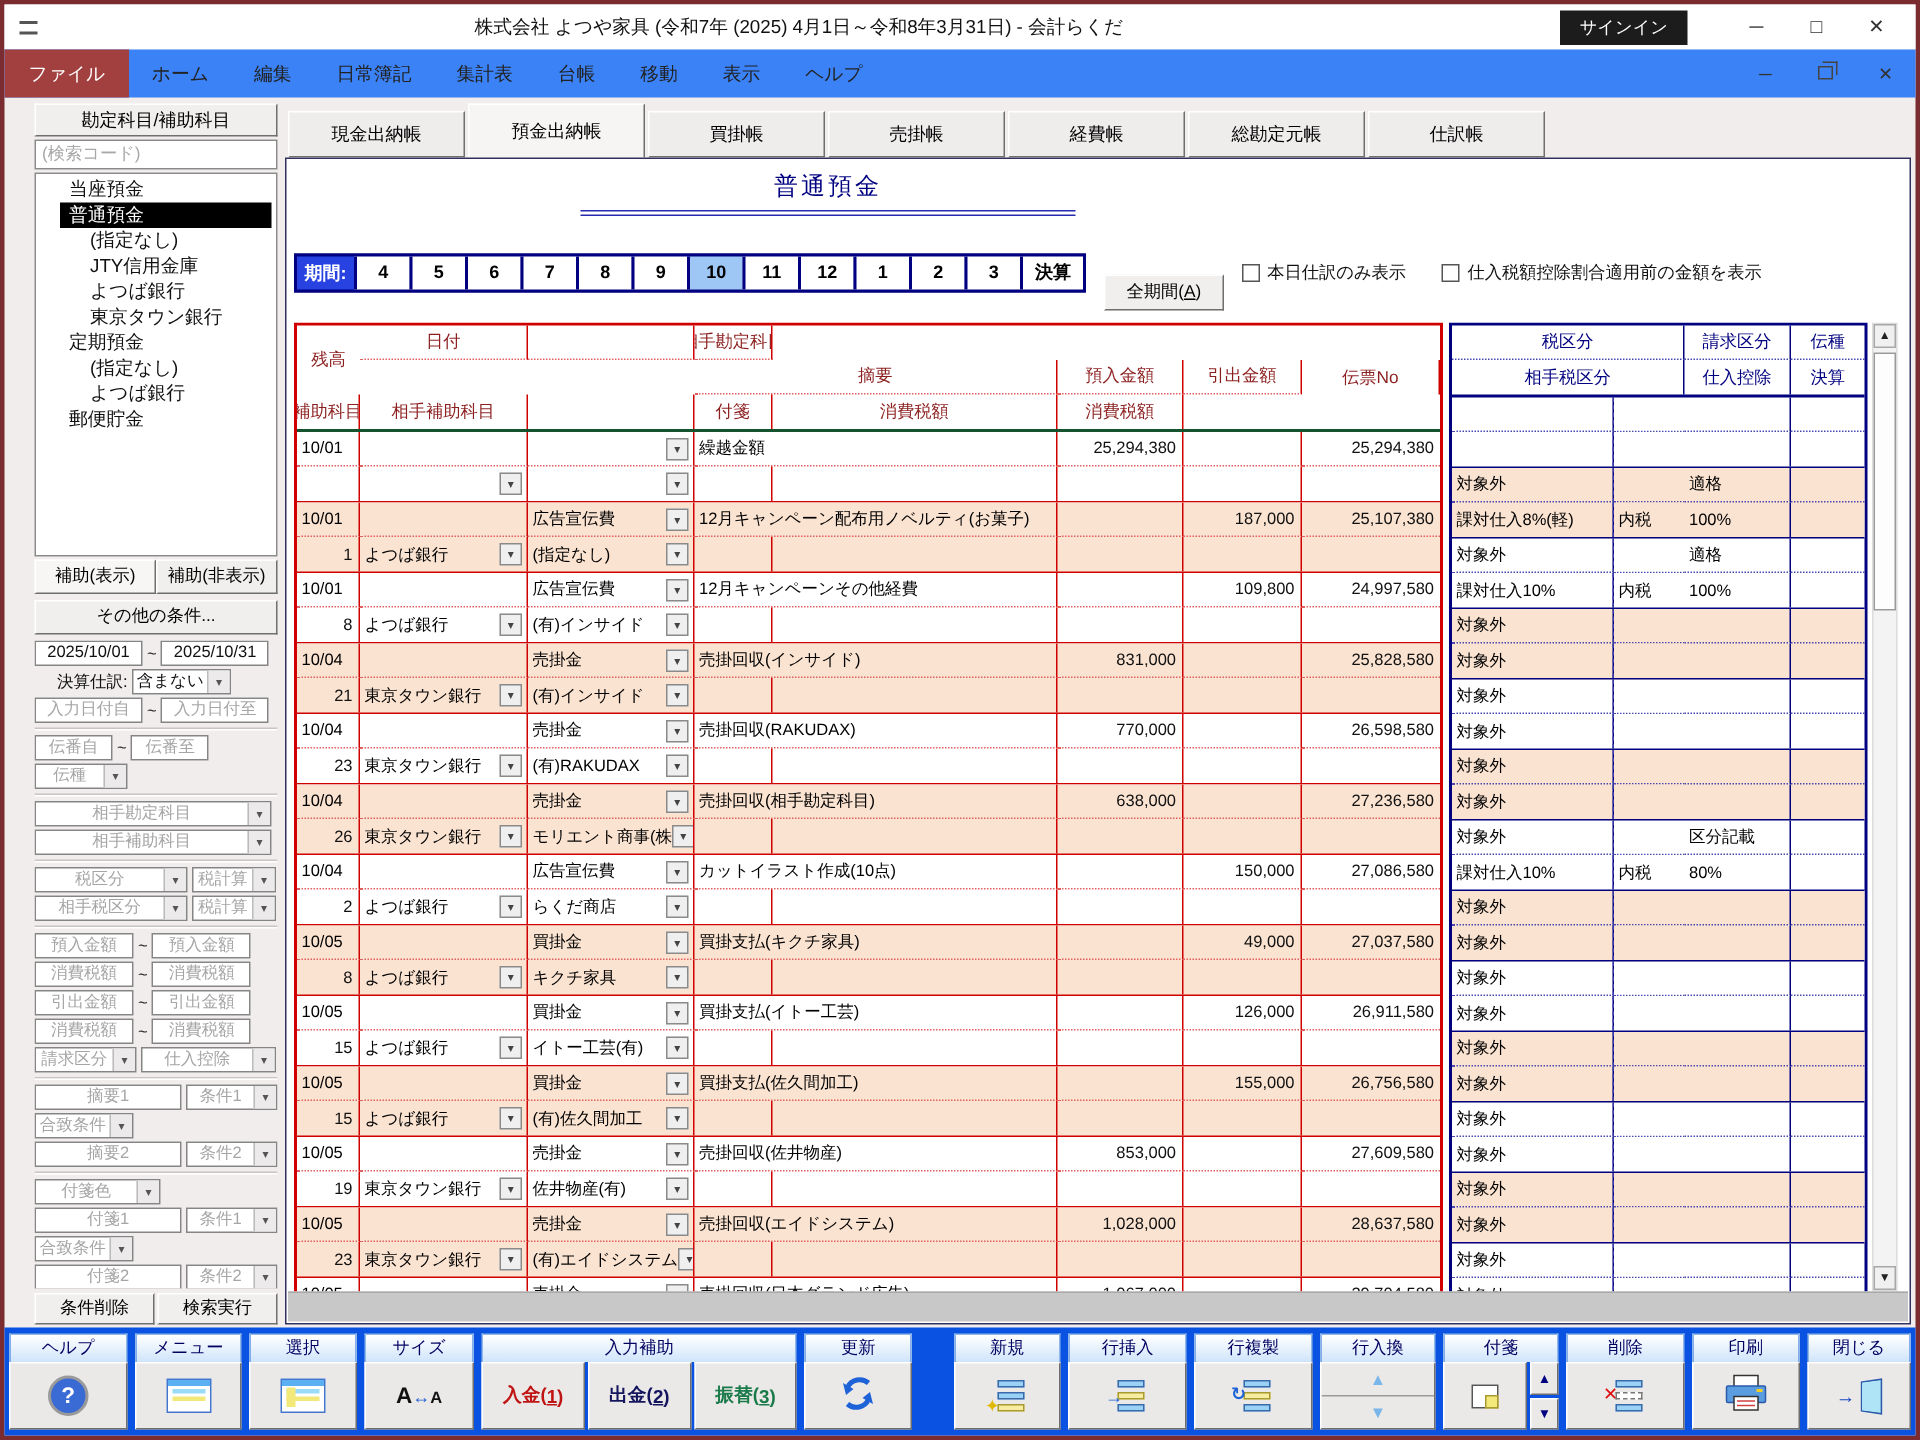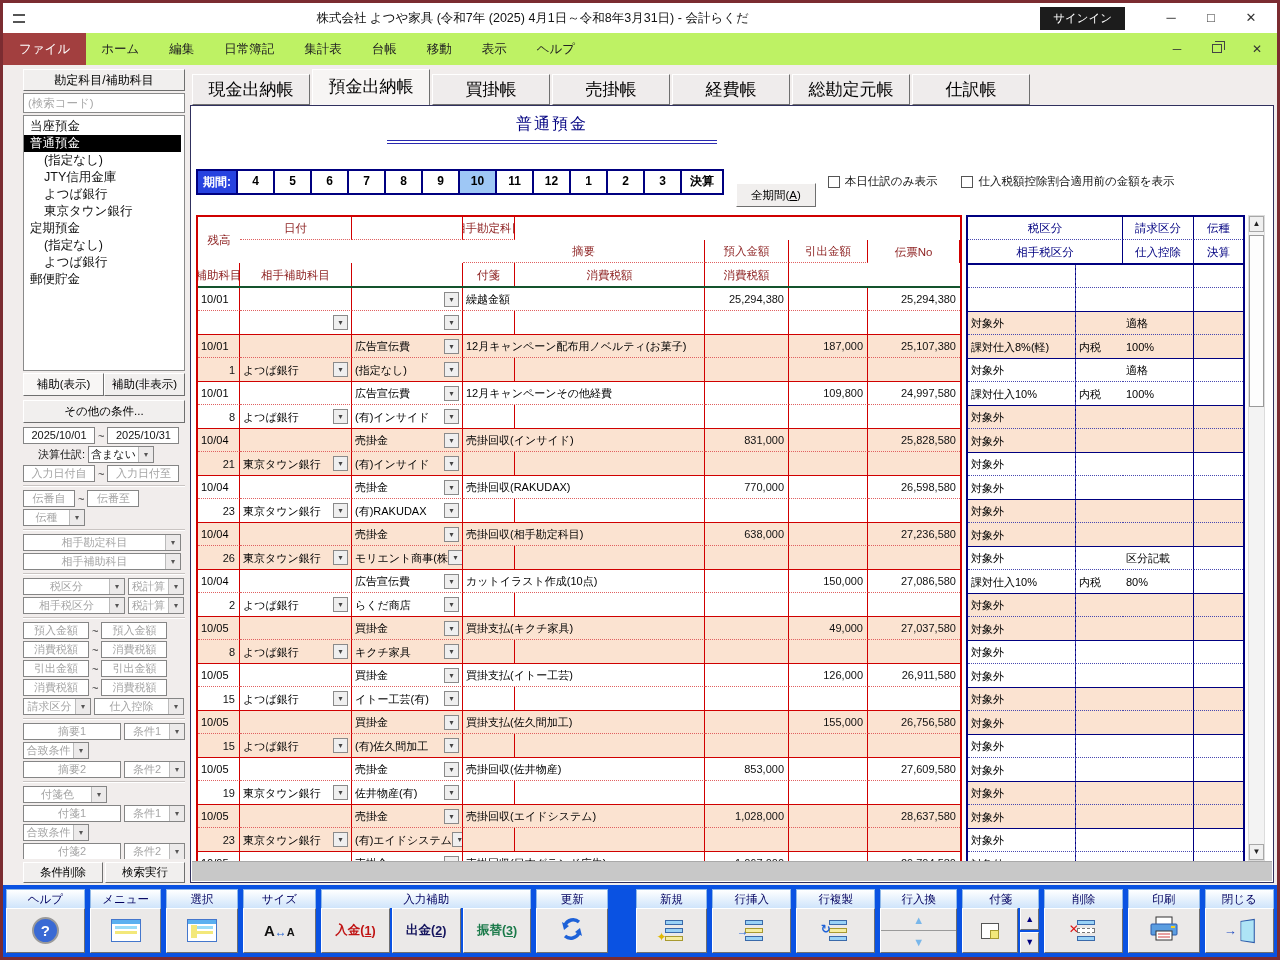--- a/index.html
+++ b/index.html
@@ -5,40 +5,40 @@
   * { margin:0; padding:0; box-sizing:border-box; font-family:"Liberation Sans","DejaVu Sans",sans-serif; }
   html,body { width:1280px; height:960px; overflow:hidden; background:#fff; }
   .window { position:absolute; inset:0; border:3px solid #7b2c31; background:#f1edec; display:flex; flex-direction:column; }
 
   
   .titlebar { height:30px; background:#fff; display:flex; align-items:center; padding:0 6px 0 10px; flex:none; }
   .app-ic { width:12px; height:9px; border-top:2px solid #555; border-bottom:2px solid #555; flex:none; }
   .tb-title { flex:1; text-align:center; font-size:12.5px; color:#111; }
   .signin { background:#1c1c1c; color:#fff; font-size:11.5px; padding:4px 13px; margin-right:26px; cursor:default; }
   .wctl { width:40px; text-align:center; font-size:13px; color:#333; line-height:30px; }
-  .menubar { height:32px; background:#bef264; display:flex; align-items:stretch; font-size:12.5px; flex:none; }
+  .menubar { height:32px; background:#3b82f6; display:flex; align-items:stretch; font-size:12.5px; flex:none; }
   .m-item { display:flex; align-items:center; padding:0 15px; color:#222; }
   .m-item.file { background:#a23f3f; color:#fff; padding:0 16px; }
   .menubar .spacer { flex:1; }
   .wctl2 { width:40px; text-align:center; font-size:12px; color:#333; line-height:32px; }
   .rest-ic { width:10px; height:9px; border:1px solid #444; position:relative; display:inline-block; }
   .rest-ic:before { content:""; position:absolute; left:2px; top:-4px; width:9px; height:8px; border:1px solid #444; border-bottom:none; border-left:none; }
 
   
   .main { flex:1; display:flex; padding:4px 3px 2px 4px; gap:5px; min-height:0; }
   .sidebar { width:178px; flex:none; display:flex; flex-direction:column;padding-left:16px; }
   .content { flex:1; display:flex; flex-direction:column; min-width:0; }
 
   
   .raised { background:#f1efee; border:1px solid #6f6f6f; border-top-color:#fff; border-left-color:#fff; }
   .sb-header { height:22px; font-size:12px; text-align:center; line-height:20px; flex:none; }
   .sb-search { height:20px; margin-top:2px; border:1px solid #8a8a8a; background:#fff; font-size:11.5px; padding:1px 4px; color:#333; flex:none; width:100%; }
   .sb-search::placeholder { color:#a8a8a8; }
   .acct-list { height:256px; margin-top:2px; background:#fff; border:1px solid #8a8a8a; overflow:hidden; font-size:12.5px; line-height:17px; padding:2px 0 0 0; flex:none; }
-  .acct-item { padding-left:6px; white-space:nowrap; color:#111; }
+  .acct-item { padding-left:6px; white-space:nowrap; color:#111;margin-left:16px; }
   .acct-item.ind { padding-left:20px; }
   .acct-item.sel { background:#000; color:#fff; margin-right:3px; }
   .sb-tabs { display:flex; margin-top:2px; flex:none; }
   .sb-tab { flex:1; height:23px; font-size:11.5px; text-align:center; line-height:21px; }
   .sb-tab.on { background:#f8f6f5; }
   .sb-other { height:23px; margin-top:4px; font-size:11.5px; text-align:center; line-height:21px; flex:none; }
   .filters { flex:1; margin-top:4px; display:flex; flex-direction:column; gap:2px; overflow:hidden; }
   .f-row { display:flex; align-items:center; gap:3px; height:17px; flex:none; font-size:11px; }
   .f-sep { height:2px; border-top:1px solid #c9c4c2; border-bottom:1px solid #fff; margin:1px 0; flex:none; }
   .ib { height:17px; border:1px solid #858585; background:#fff; text-align:center; line-height:15px; overflow:hidden; white-space:nowrap; color:#111; }
@@ -47,21 +47,21 @@
   .ddwrap .txt { flex:1; text-align:center; line-height:15px; overflow:hidden; white-space:nowrap; color:#111; }
   .ddwrap .txt.gray { color:#a5a5a5; }
   .ddarr { width:15px; flex:none; background:#eceaea; border-left:1px solid #bbb; color:#555; font-size:8px; text-align:center; line-height:15px; }
   .f-lbl { text-align:right; color:#111; }
   .tilde { color:#333; flex:none; }
   .sb-actions { display:flex; gap:2px; margin-top:3px; flex:none; }
   .sb-actions .btn { flex:1; height:21px; font-size:11.5px; text-align:center; line-height:19px; }
 
   
   .ledger-tabs { height:36px; display:flex; align-items:flex-end; gap:2px; padding-left:2px; flex:none; }
-  .l-tab { width:118px; height:31px; font-size:17px; text-align:center; line-height:29px; background:#efecec; border:1px solid #6f6f6f; border-top-color:#fff; border-left-color:#fff; }
+  .l-tab { width:118px; height:31px; font-size:12px; text-align:center; line-height:29px; background:#efecec; border:1px solid #6f6f6f; border-top-color:#fff; border-left-color:#fff; }
   .l-tab.on { height:36px; background:#f7f5f4; line-height:34px; border-bottom:none; }
 
   
   .panel { flex:1; background:#fff; border:1px solid #30305e; display:flex; flex-direction:column; min-height:0; }
   .p-title { margin:8px 0 0 196px; width:330px; text-align:center; color:#000080; font-size:16px; letter-spacing:2px; padding-bottom:5px; border-bottom:4px double #2a2ab0; flex:none; }
   .period-row { display:flex; align-items:center; margin:12px 0 5px 5px; gap:12px; flex:none; }
   .period-box { display:flex; border:2px solid #000080; background:#000080; }
   .p-lbl { background:#2742e0; color:#fff; font-size:12px; font-weight:bold; padding:0 5px; line-height:22px; }
   .pcell { width:37px; height:22px; background:#fff; border-left:2px solid #000080; text-align:center; font-size:12px; font-weight:bold; line-height:21px; color:#000; }
   .pcell.sel { background:#9ec7f5; }

